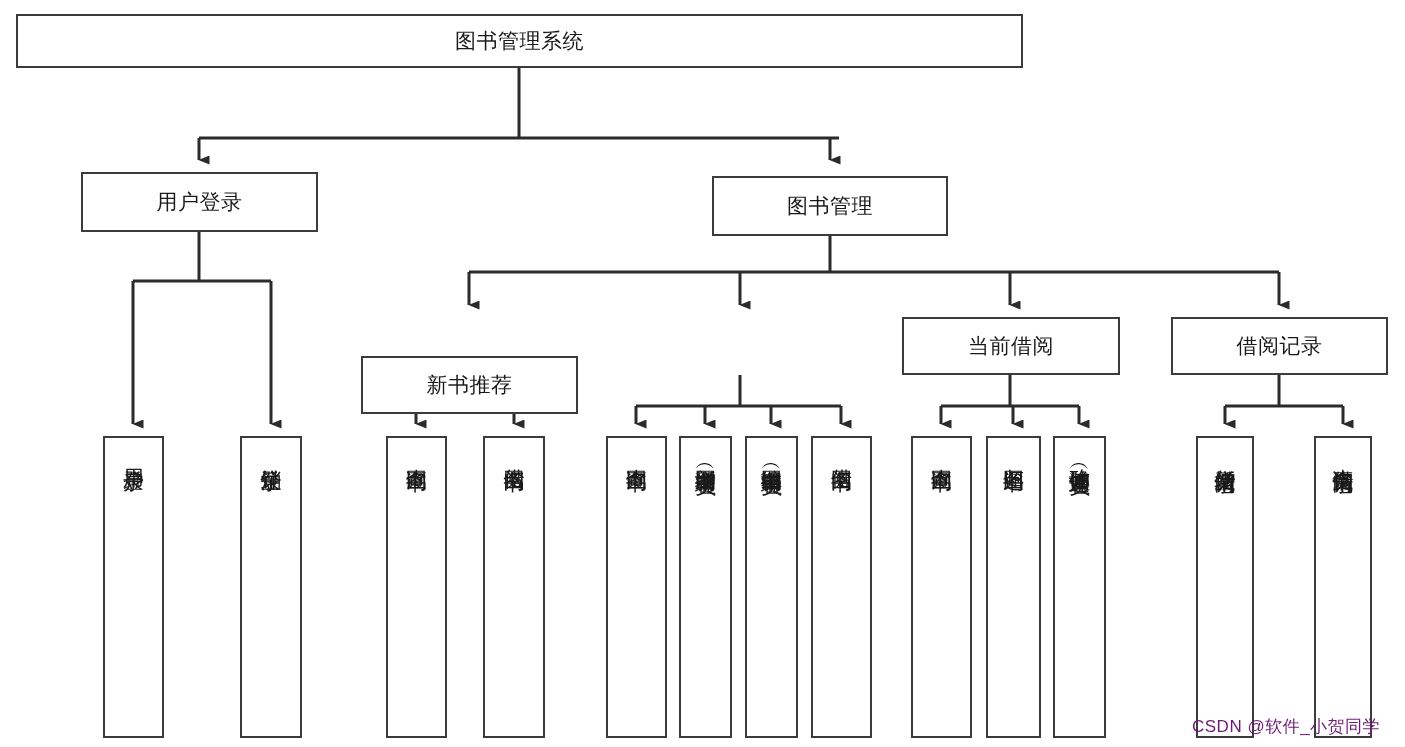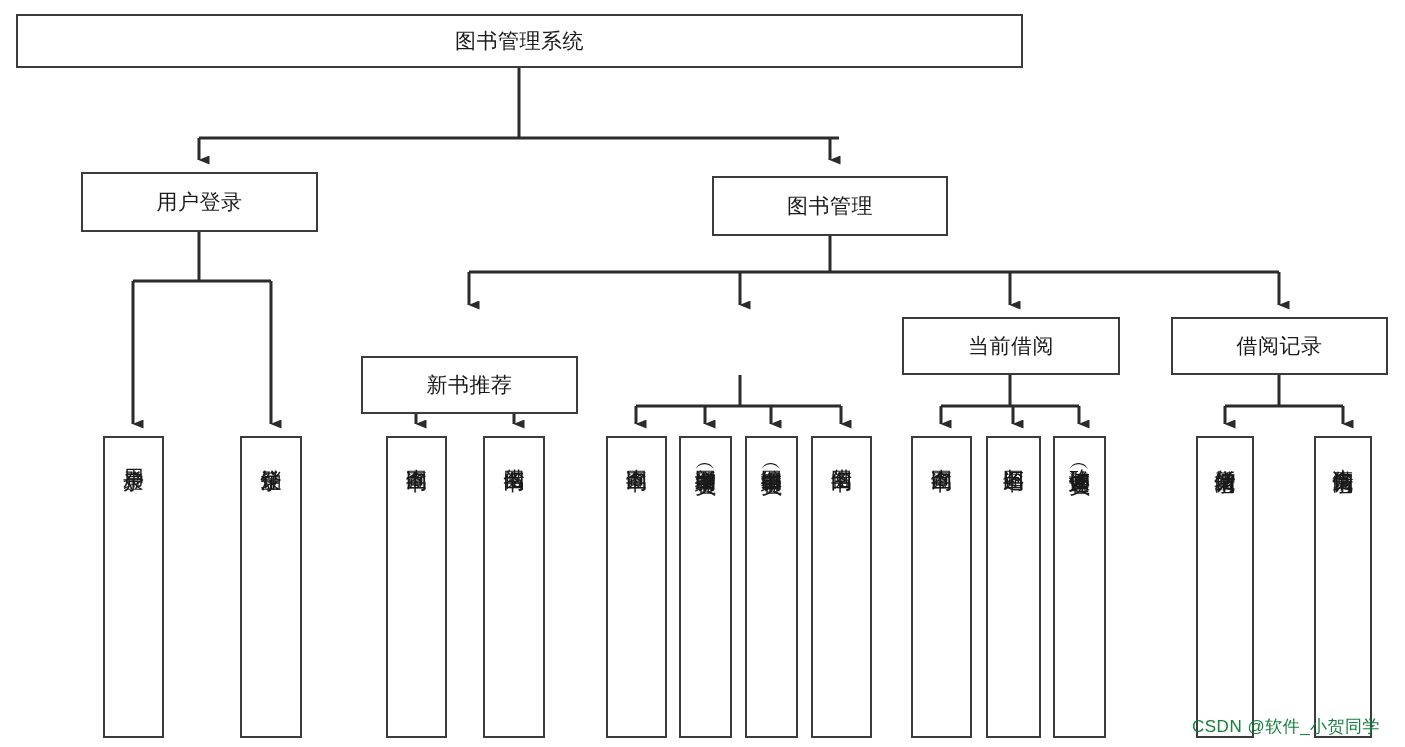--- a/index.html
+++ b/index.html
@@ -52,21 +52,21 @@
     text-orientation: upright;
     font-size: 21px;
     line-height: 1.42;
     letter-spacing: 1px;
     white-space: normal;
     text-align: left;
   }
   .watermark {
     position: absolute;
     font-size: 17px;
-    color: #15803d;
+    color: #701a75;
     white-space: nowrap;
     letter-spacing: 0.5px;
   }
 </style>
 </head>
 <body>
 
 <div id="diagram-root">
 
   <svg class="edges" viewBox="0 0 1405 747" xmlns="http://www.w3.org/2000/svg">

